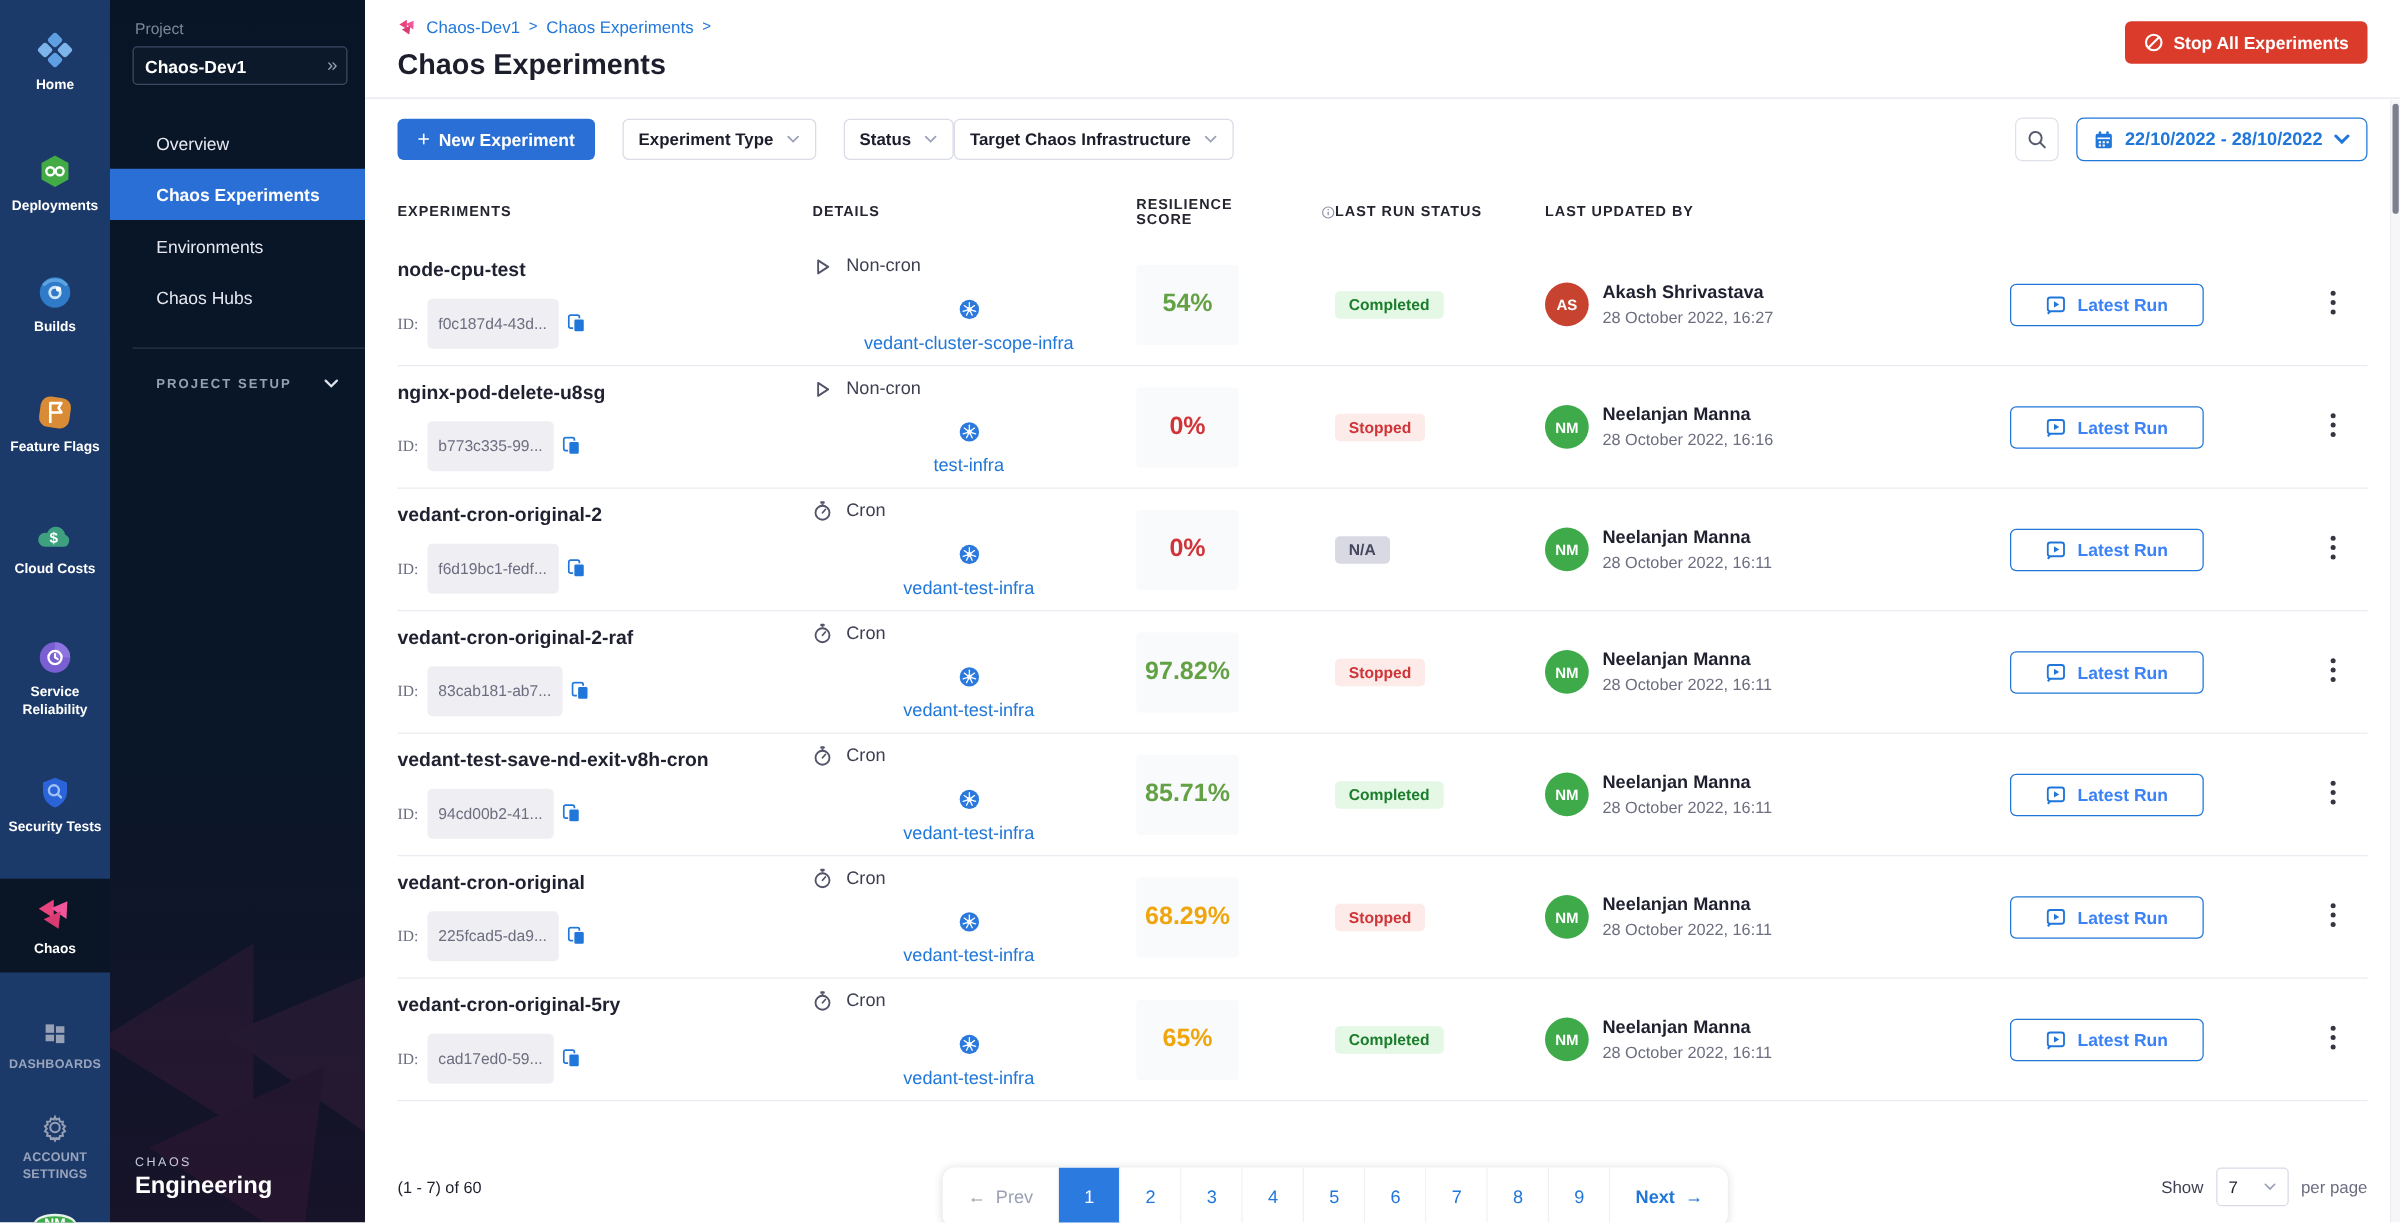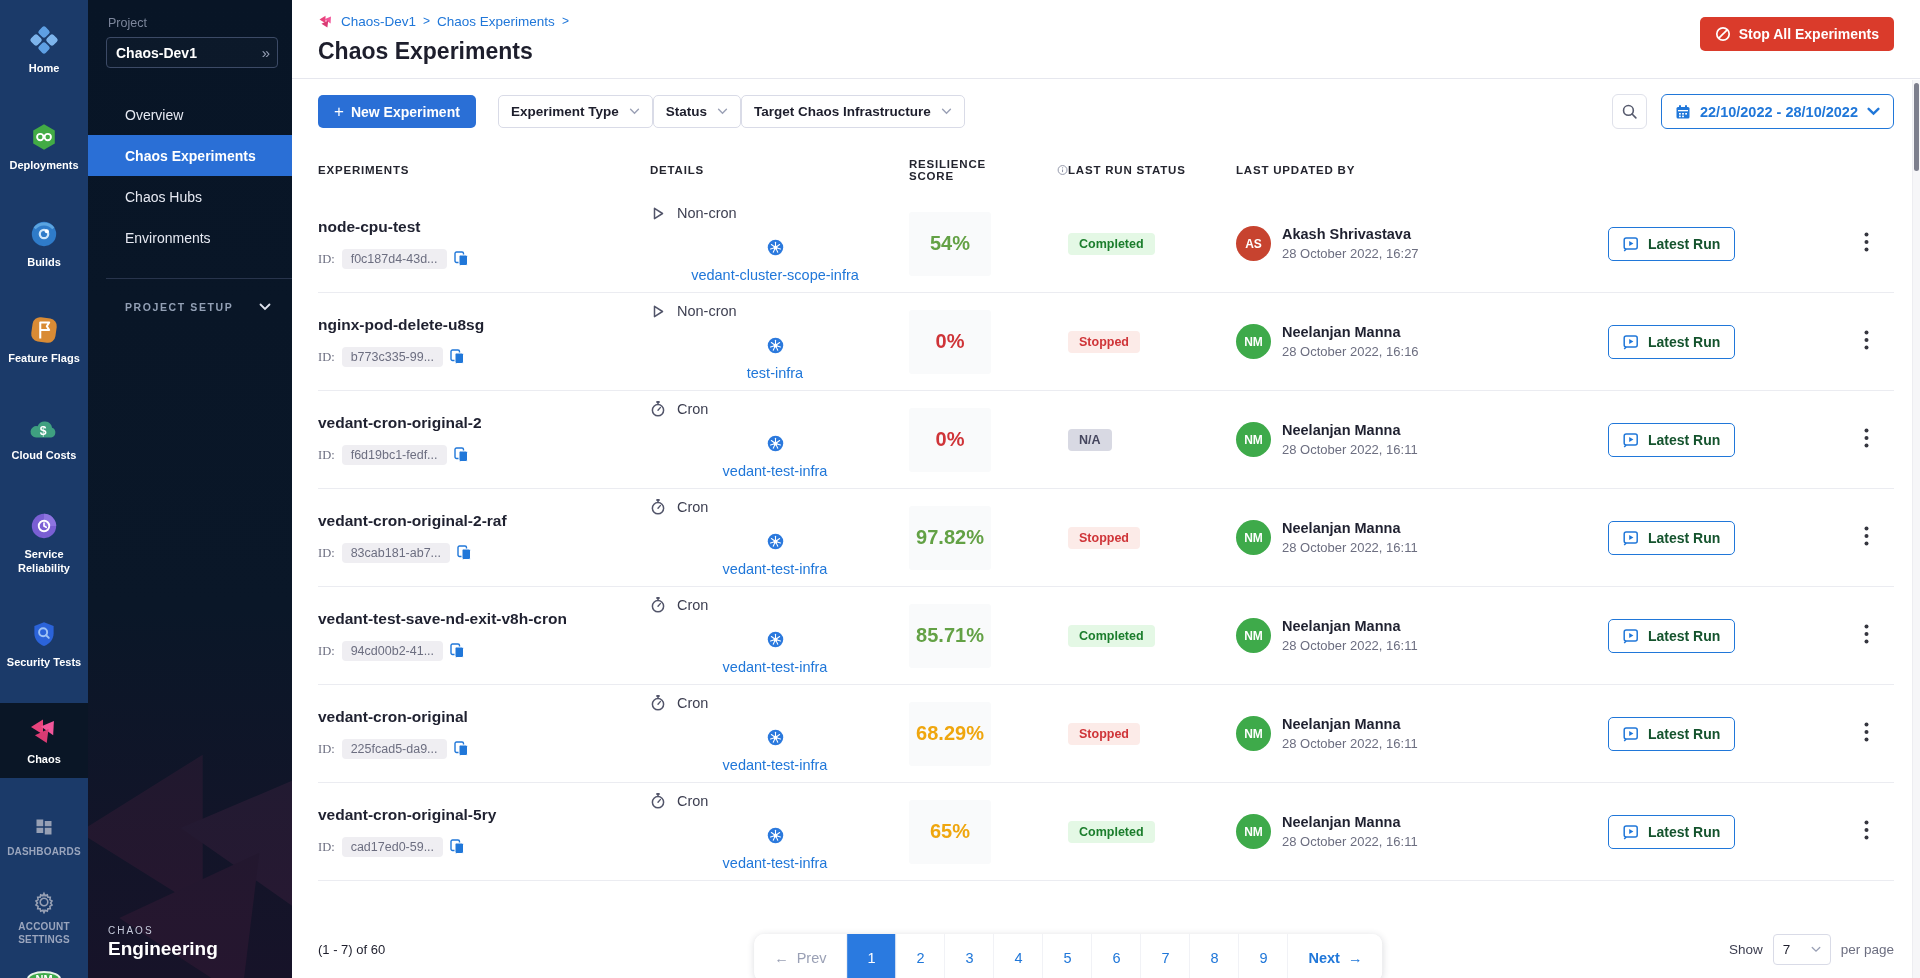--- a/index.html
+++ b/index.html
@@ -40,52 +40,52 @@
   .breadcrumb { display:flex; align-items:center; gap:7px; font-size:13.5px; }
   .breadcrumb a { color:#2077d9; text-decoration:none; cursor:pointer; }
   .crumb-sep { color:#2077d9; font-size:12px; }
   .page-title { margin-top:9px; font-size:23px; font-weight:700; color:#1d1e2c; }
   .stop-btn { position:absolute; right:26px; top:17px; background:#da3b2b; border:none; color:#fff; font-weight:700; font-size:14px; font-family:inherit; height:34px; border-radius:5px; padding:0 15px; display:flex; align-items:center; gap:8px; cursor:pointer; }
 
   .toolbar { display:flex; align-items:center; margin:15px 26px 0 26px; flex-shrink:0; }
   .new-btn { background:#2a6fd6; color:#fff; border:none; font-family:inherit; font-size:14px; font-weight:700; height:33px; border-radius:5px; padding:0 16px; display:flex; align-items:center; gap:7px; cursor:pointer; }
   .new-btn .plus { font-size:17px; font-weight:400; }
   .filter { height:33px; background:#fff; border:1px solid #d9dbe7; border-radius:5px; display:flex; align-items:center; gap:10px; padding:0 12px; font-size:13.5px; font-weight:600; color:#1d1e2c; cursor:pointer; }
-  .filter:nth-of-type(2){ }
+  .filter:nth-of-type(2){ margin-left:22px; }
   .toolbar-right { margin-left:auto; display:flex; align-items:center; gap:14px; }
   .search-btn { width:35px; height:35px; border:1px solid #dfe1ea; background:#fff; border-radius:6px; display:flex; align-items:center; justify-content:center; cursor:pointer; }
   .date-btn { height:35px; border:1.6px solid #2077d9; background:#fff; border-radius:6px; display:flex; align-items:center; gap:9px; padding:0 13px; color:#2077d9; font-size:14.5px; font-weight:700; font-family:inherit; cursor:pointer; }
 
   
   .table-wrap { margin:0 26px; flex:1; }
   .thead, .trow { display:grid; grid-template-columns:332px 250px 168px 168px 372px 230px 1fr; align-items:center; }
   .thead { margin-top:29px; }
   .th { font-size:11.5px; font-weight:700; letter-spacing:.8px; color:#24252f; display:flex; align-items:center; gap:6px; }
   .th.score { padding-left:9px;gap:48px; }
   .tbody { margin-top:13px; }
   .trow { height:98px; border-bottom:1px solid #ebecf1; }
   .exp-name { font-size:15.5px; font-weight:700; color:#1f2130; cursor:pointer; }
   .exp-idrow { margin-top:13px; display:flex; align-items:center; gap:7px; }
   .id-label { font-size:12.5px; color:#6c6e80;font-family:Liberation Serif, serif; }
-  .id-pill { background:#efeef2; border-radius:4px; padding:3px 9px; font-size:12.5px; color:#6c6e80; }
+  .id-pill { background:#efeef2; border-radius:4px; padding:13px 9px; font-size:12.5px; color:#6c6e80; }
   .copy-btn { background:none; border:none; cursor:pointer; display:flex; padding:0; }
   .detail-line { display:flex; align-items:center; gap:11px; font-size:14.5px; color:#3d3f51; }
   .detail-line + .detail-line { margin-top:17px;flex-direction:column; }
   .infra-link { color:#2077d9; text-decoration:none; cursor:pointer; }
   .score-box { width:82px; height:64px; background:#f9fafb; border-radius:3px; display:flex; align-items:center; justify-content:center; font-size:20px; font-weight:700; margin-left:9px; }
   .tone-green { color:#63a145; } .tone-red { color:#cf3438; } .tone-yellow { color:#efa60e; }
   .badge { display:inline-block; padding:4px 11px; border-radius:4px; font-size:12.5px; font-weight:700; }
   .badge-completed { background:#e4f8e5; color:#1b7d2c; }
   .badge-stopped { background:#fcebe8; color:#cf3438; }
   .badge-na { background:#d8d9e3; color:#45465e; }
   .user-cell { display:flex; align-items:center; gap:11px; }
   .user-avatar { width:35px; height:35px; border-radius:50%; color:#fff; font-size:12px; font-weight:700; display:flex; align-items:center; justify-content:center; flex-shrink:0; }
   .user-name { font-size:14.5px; font-weight:700; color:#1f2130; }
   .user-date { font-size:13px; color:#6c6e80; margin-top:4px; }
-  .run-btn { height:34px; border:1px solid #2077d9; color:#14532d; background:#fff; border-radius:5px; font-family:inherit; font-size:14px; font-weight:700; display:flex; align-items:center; gap:8px; padding:0 14px; cursor:pointer; width:fit-content; }
+  .run-btn { height:34px; border:1px solid #2077d9; color:#3b82f6; background:#fff; border-radius:5px; font-family:inherit; font-size:14px; font-weight:700; display:flex; align-items:center; gap:8px; padding:0 28px; cursor:pointer; width:fit-content; }
   .kebab { justify-self:center; background:none; border:none; cursor:pointer; padding:6px 8px; }
 
   
   .pagination { margin:4px 26px 0 26px; height:58px; display:flex; align-items:center; flex-shrink:0; position:relative; }
   .page-summary { font-size:13px; color:#1d1e2c; }
   .pager { position:absolute; left:50%; transform:translateX(-56%); top:14px; background:#fff; border-radius:10px; box-shadow:0 1px 7px rgba(40,41,61,.16); display:flex; overflow:hidden; height:48px; }
   .page-cell { min-width:49px; border:none; background:#fff; border-right:1px solid #eef0f5; font-family:inherit; font-size:14.5px; color:#2077d9; cursor:pointer; display:flex; align-items:center; justify-content:center; }
   .page-cell.active { background:#2a7ae0; color:#fff; }
   .pager-nav { display:flex; align-items:center; gap:8px; padding:0 20px; background:#fff; border:none; border-right:1px solid #eef0f5; font-family:inherit; font-size:14.5px; cursor:pointer; }
   .pager-prev { color:#9aa0b5; }
@@ -209,22 +209,22 @@
         <use href="#chaos-logo"></use>
       </svg>
     <div class="proj-label">Project</div>
     <div class="proj-box">
       <span class="proj-name">Chaos-Dev1</span>
       <span class="proj-chev">»</span>
     </div>
     <div class="nav">
       <div class="nav-item">Overview</div>
       <div class="nav-item selected">Chaos Experiments</div>
+      <div class="nav-item">Environments</div>
       <div class="nav-item">Chaos Hubs</div>
-      <div class="nav-item">Environments</div>
     </div>
     <div class="side-divider"></div>
     <div class="proj-setup">
       <span class="txt">PROJECT SETUP</span>
       <svg width="12" height="8" viewBox="0 0 12 8">
           <path d="M1.5 1.5 L6 6 L10.5 1.5" fill="none" stroke="#dfe3ee" stroke-width="1.8" stroke-linecap="round"></path>
         </svg>
     </div>
     <div class="module-block">
       <div class="module-kicker">CHAOS</div>

